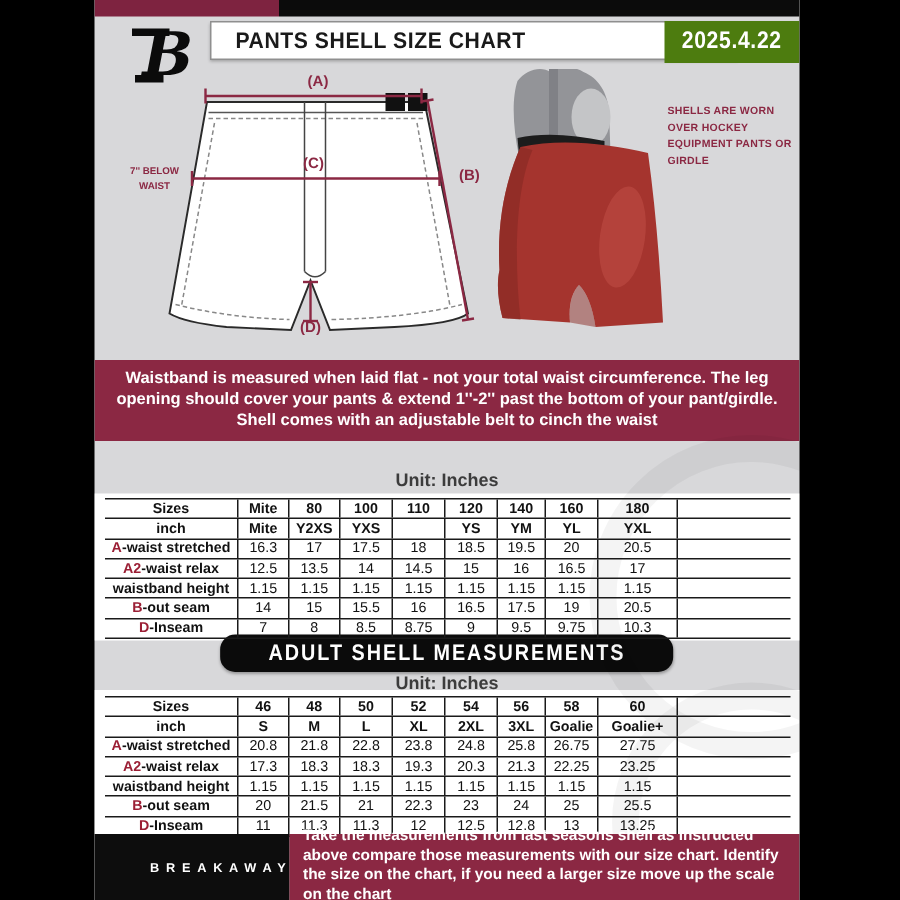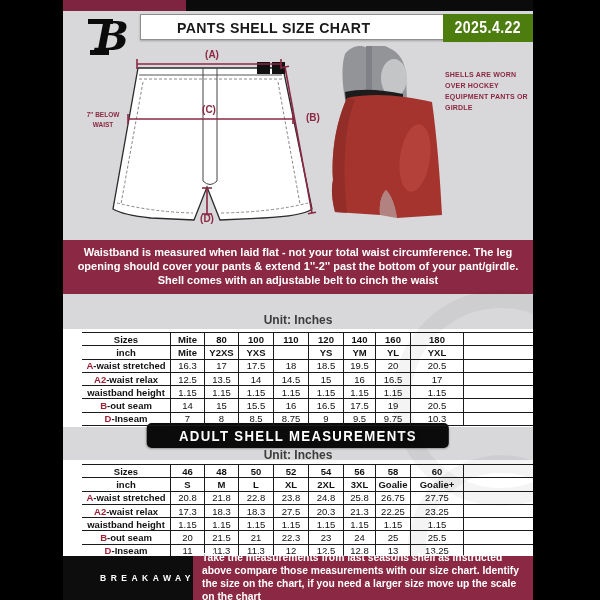--- a/index.html
+++ b/index.html
@@ -7,21 +7,21 @@
          font-family:"Liberation Sans",sans-serif;}
   .page{position:absolute;left:63px;top:0;width:470px;height:600px;background:#d8d8da;overflow:hidden;}
   .abs{position:absolute;}
 
   
   .strip-maroon{left:0;top:0;width:123px;height:11px;background:#7e2340;}
   .strip-black{left:123px;top:0;width:347px;height:11px;background:#0b0b0b;}
 
   
   .title-box{left:77px;top:14px;width:352px;height:26px;background:#fff;border:1px solid #8f8f8f;
-             box-sizing:border-box;display:flex;align-items:center;padding-left:36px;
+             box-sizing:border-box;display:flex;align-items:center;padding-left:16px;
              box-shadow:0 1px 2px rgba(0,0,0,.25);}
   .title-text{font-size:15px;font-weight:700;color:#1a1a1a;letter-spacing:.4px;
               transform:scaleX(.94);transform-origin:left center;white-space:nowrap;}
   .date-box{left:380px;top:14px;width:90px;height:28px;background:#4d7c0f;display:flex;
             align-items:center;justify-content:center;}
   .date-text{color:#fff;font-size:16px;font-weight:700;letter-spacing:.5px;transform:scaleX(.88);white-space:nowrap;}
   .logo-svg{left:24px;top:12px;}
 
   
   .mlabel{color:#8b2843;font-weight:700;font-size:10px;}
@@ -34,31 +34,31 @@
   .notice{left:0;top:240px;width:470px;height:54px;background:#8b2843;display:flex;align-items:center;justify-content:center;}
   .notice-text{color:#fff;font-weight:700;font-size:11px;line-height:1.27;text-align:center;width:444px;}
 
   
   .sec-banner{left:50%;transform:translateX(-50%);background:#0b0b0b;border-radius:5px;
               display:flex;align-items:center;justify-content:center;padding:0 16px;height:24px;
               box-shadow:0 1px 2px rgba(0,0,0,.3);}
   .sec-banner span{color:#fff;font-weight:700;font-size:15px;letter-spacing:1.5px;
                    transform:scaleX(.88);white-space:nowrap;}
   .banner-youth{top:289px;}
-  .banner-adult{top:423px;height:25px;}
+  .banner-adult{top:423px;height:25px;border-radius:10px;}
   .unit-line{left:0;width:470px;text-align:center;color:#3c3c3c;font-weight:600;font-size:12px;}
   .unit-youth{top:313px;}
   .unit-adult{top:448px;}
 
   
   .panel{left:0;width:470px;background:#fff;}
   .panel-youth{top:329px;height:98px;}
   .panel-adult{top:460px;height:96px;}
 
-  .sheet-table{position:absolute;left:7px;width:457px;border-top:1.5px solid #1a1a1a;z-index:2;margin-left:12px;}
+  .sheet-table{position:absolute;left:7px;width:457px;border-top:1.5px solid #1a1a1a;z-index:2;}
   .table-youth{top:332px;}
   .table-adult{top:464px;}
   .trow{display:grid;grid-template-columns:88px 34px 34px 35px 35px 35px 32px 35px 53px 76px;
         height:13.3px;border-bottom:1.5px solid #1a1a1a;box-sizing:border-box;background:transparent;}
   .tcell{display:flex;align-items:center;justify-content:center;font-size:9.5px;color:#111;
          box-sizing:border-box;overflow:hidden;white-space:nowrap;}
   .tcell + .tcell{border-left:1px solid #1a1a1a;}
   .tspacer{border-left:1px solid #1a1a1a;}
   .tlabel{font-weight:700;}
   .thead .tcell{font-weight:700;}
@@ -287,21 +287,21 @@
           <div class="tcell tval">25.8</div>
           <div class="tcell tval">26.75</div>
           <div class="tcell tval">27.75</div>
           <div class="tcell tspacer"></div>
         </div>
         <div class="trow">
           <div class="tcell tlabel"><span class="prefix">A2</span>-waist relax</div>
           <div class="tcell tval">17.3</div>
           <div class="tcell tval">18.3</div>
           <div class="tcell tval">18.3</div>
-          <div class="tcell tval">27.5</div>
+          <div class="tcell tval">19.3</div>
           <div class="tcell tval">20.3</div>
           <div class="tcell tval">21.3</div>
           <div class="tcell tval">22.25</div>
           <div class="tcell tval">23.25</div>
           <div class="tcell tspacer"></div>
         </div>
         <div class="trow">
           <div class="tcell tlabel">waistband height</div>
           <div class="tcell tval">1.15</div>
           <div class="tcell tval">1.15</div>

